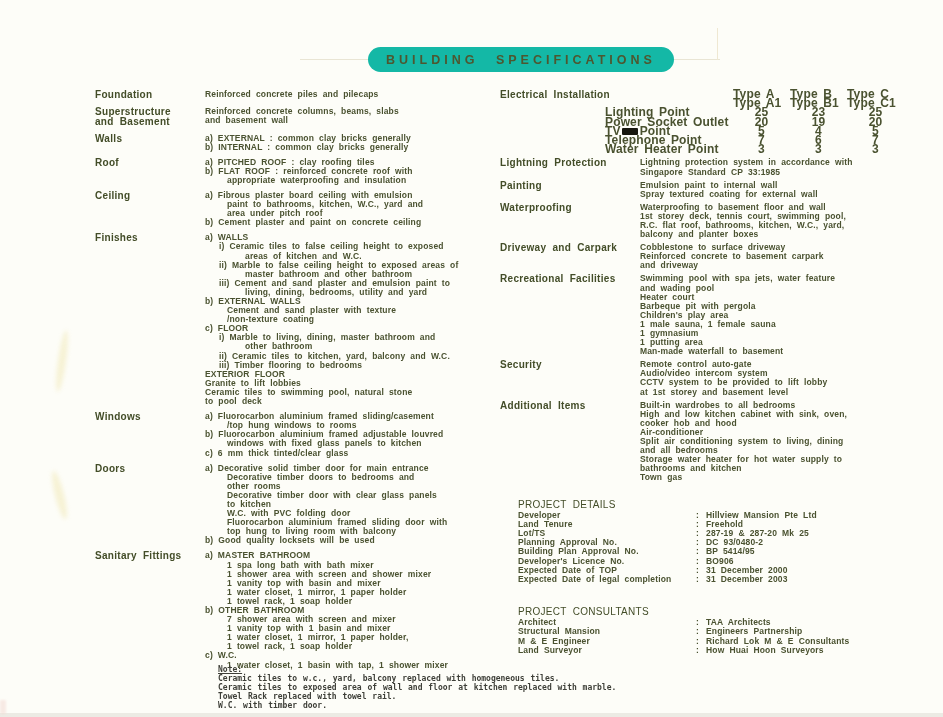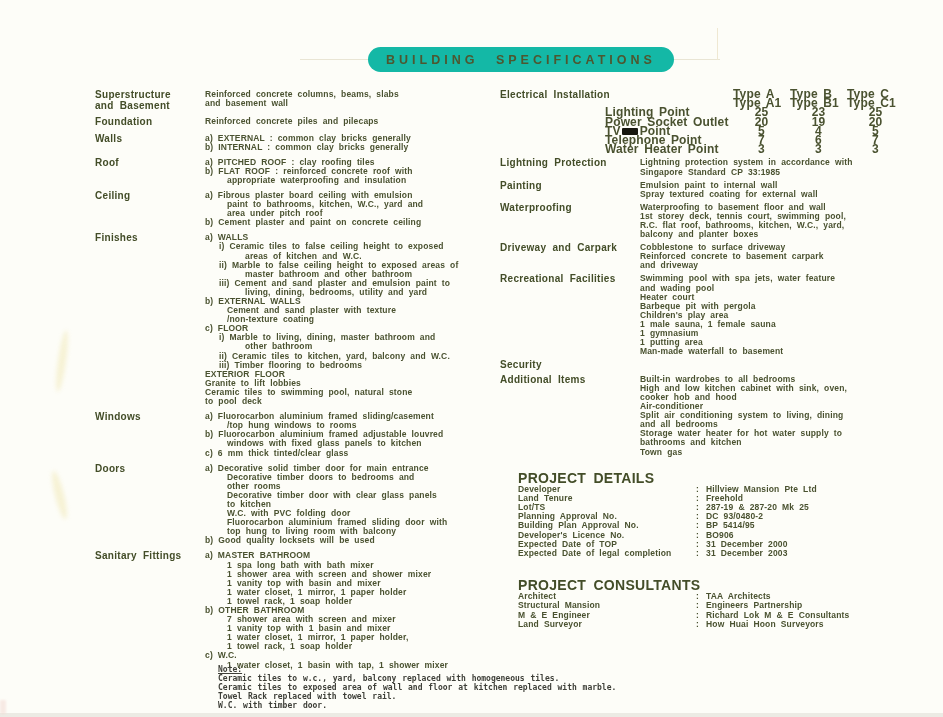--- a/index.html
+++ b/index.html
@@ -41,21 +41,21 @@
   .elec{margin-bottom:10px;}
   .elec-grid{display:grid;grid-template-columns:128px 57px 57px 57px;margin-left:-35px;}
   .elec-grid .cell{font-size:12px;font-weight:700;line-height:9.2px;letter-spacing:.15px;word-spacing:2px;white-space:nowrap;}
   .elec-grid .hdr{text-align:left;}
   .elec-grid .num{text-align:center;}
   .redact{display:inline-block;width:16px;height:7px;background:#17170f;vertical-align:middle;margin:0 2px 1px 1px;border-radius:1px;}
   
   .proj{margin-left:18px;}
   .proj-details{margin-top:16px;}
   .proj-consultants{margin-top:22px;}
-  .proj-header{font-size:14px;font-weight:700;letter-spacing:.3px;word-spacing:3px;color:#434d28;line-height:11px;margin-bottom:1px;}
+  .proj-header{font-size:10px;font-weight:400;letter-spacing:.3px;word-spacing:3px;color:#434d28;line-height:11px;margin-bottom:1px;}
   .pd-row{display:flex;font-size:8.5px;font-weight:700;line-height:9.2px;letter-spacing:.15px;word-spacing:2.5px;white-space:nowrap;}
   .pd-k{flex:0 0 178px;}
   .pd-c{flex:0 0 10px;}
   .pd-v{flex:1;}
   
   .note{
     position:absolute;left:218px;top:666px;width:620px;
     font-family:"DejaVu Sans Mono",monospace;
     font-size:8px;line-height:8.9px;color:#3e3f38;font-weight:700;
     letter-spacing:0;word-spacing:1px;
@@ -78,34 +78,34 @@
   <div class="banner-rule right"></div>
   <div class="banner-tick"></div>
 
   <div class="banner">
     <span>BUILDING SPECIFICATIONS</span>
   </div>
 
   <div class="col col-left" id="left-col">
       <div class="section">
         <div class="sec-label">
+          <div class="sec-label-line">Foundation</div>
+        </div>
+        <div class="sec-body">
+          <div class="ln i0">Reinforced concrete piles and pilecaps</div>
+        </div>
+      </div>
+      <div class="section">
+        <div class="sec-label">
           <div class="sec-label-line">Superstructure</div>
           <div class="sec-label-line">and Basement</div>
         </div>
         <div class="sec-body">
           <div class="ln i0">Reinforced concrete columns, beams, slabs</div>
           <div class="ln i0">and basement wall</div>
-        </div>
-      </div>
-      <div class="section">
-        <div class="sec-label">
-          <div class="sec-label-line">Foundation</div>
-        </div>
-        <div class="sec-body">
-          <div class="ln i0">Reinforced concrete piles and pilecaps</div>
         </div>
       </div>
       <div class="section">
         <div class="sec-label">
           <div class="sec-label-line">Walls</div>
         </div>
         <div class="sec-body">
           <div class="ln i0">a) EXTERNAL : common clay bricks generally</div>
           <div class="ln i0">b) INTERNAL : common clay bricks generally</div>
         </div>
@@ -305,20 +305,26 @@
             <div class="ln i0">1 male sauna, 1 female sauna</div>
             <div class="ln i0">1 gymnasium</div>
             <div class="ln i0">1 putting area</div>
             <div class="ln i0">Man-made waterfall to basement</div>
           </div>
         </div>
         <div class="section">
           <div class="sec-label">
             <div class="sec-label-line">Security</div>
           </div>
+          <div class="sec-body">
+            <div class="ln i0">Remote control auto-gate</div>
+            <div class="ln i0">Audio/video intercom system</div>
+            <div class="ln i0">CCTV system to be provided to lift lobby</div>
+            <div class="ln i0">at 1st storey and basement level</div>
+          </div>
         </div>
         <div class="section">
           <div class="sec-label">
             <div class="sec-label-line">Additional Items</div>
           </div>
           <div class="sec-body">
             <div class="ln i0">Built-in wardrobes to all bedrooms</div>
             <div class="ln i0">High and low kitchen cabinet with sink, oven,</div>
             <div class="ln i0">cooker hob and hood</div>
             <div class="ln i0">Air-conditioner</div>

